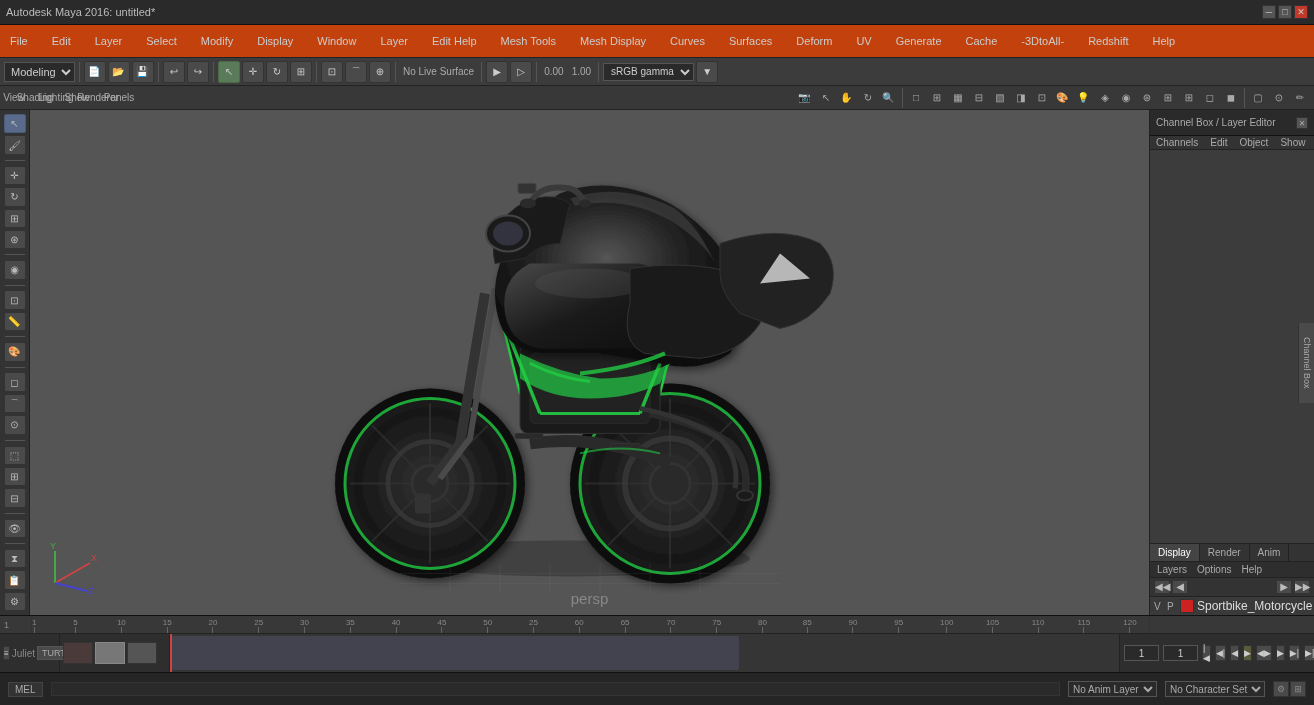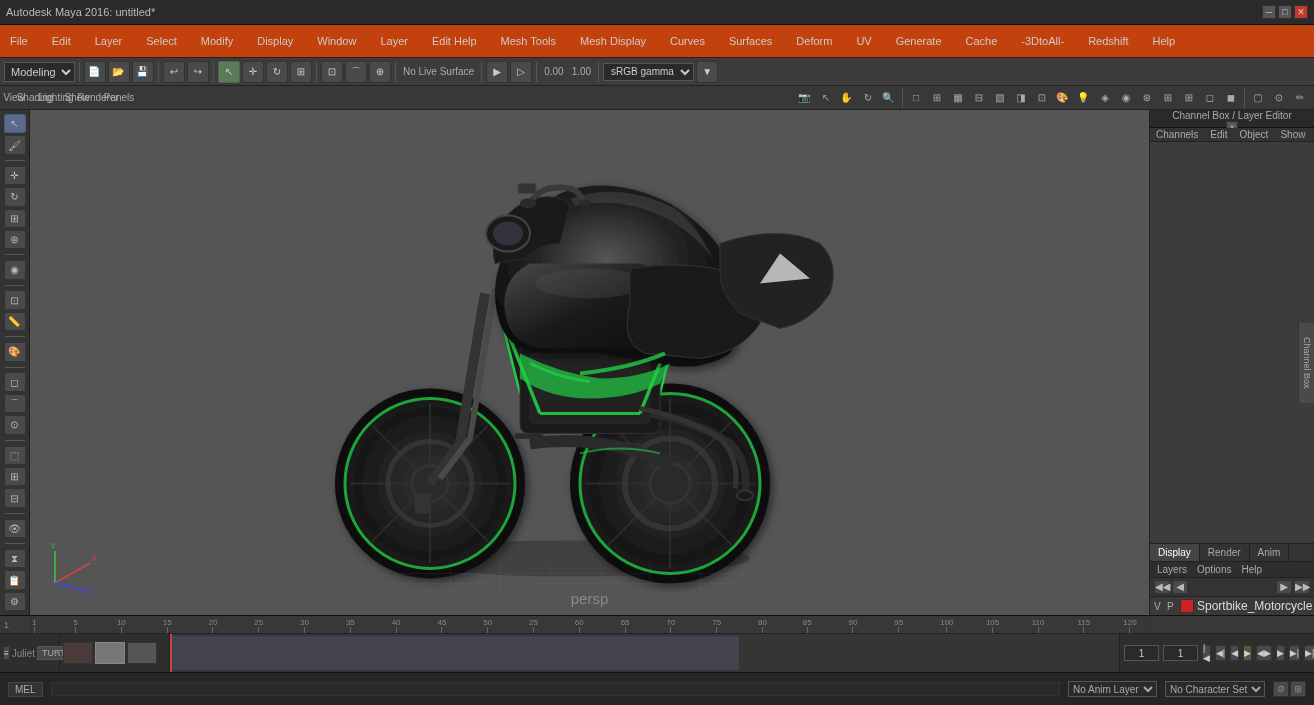--- a/index.html
+++ b/index.html
@@ -180,30 +180,29 @@
     #rpanel-full {
       width: 165px;
       background: #3a3a3a;
       border-left: 1px solid #222;
       display: flex;
       flex-direction: column;
       position: relative;
       font-size: 11px;
     }
     #rpanel-topbar {
-      height: 18px;
+      height: 26px;
       background: #2a2a2a;
       display: flex;
       align-items: center;
       justify-content: space-between;
       padding: 0 6px;
       border-bottom: 1px solid #111;
       color: #aaa;
       font-size: 10px;
-      flex-direction: column;
     }
     #rpanel-menu-row {
       display: flex;
       border-bottom: 1px solid #222;
       background: #333;
     }
     .rp-menu { padding: 1px 6px; font-size: 10px; color: #aaa; cursor: pointer; }
     #rpanel-content { flex: 1; background: #3c3c3c; }
 
     #rpanel-bottom {

